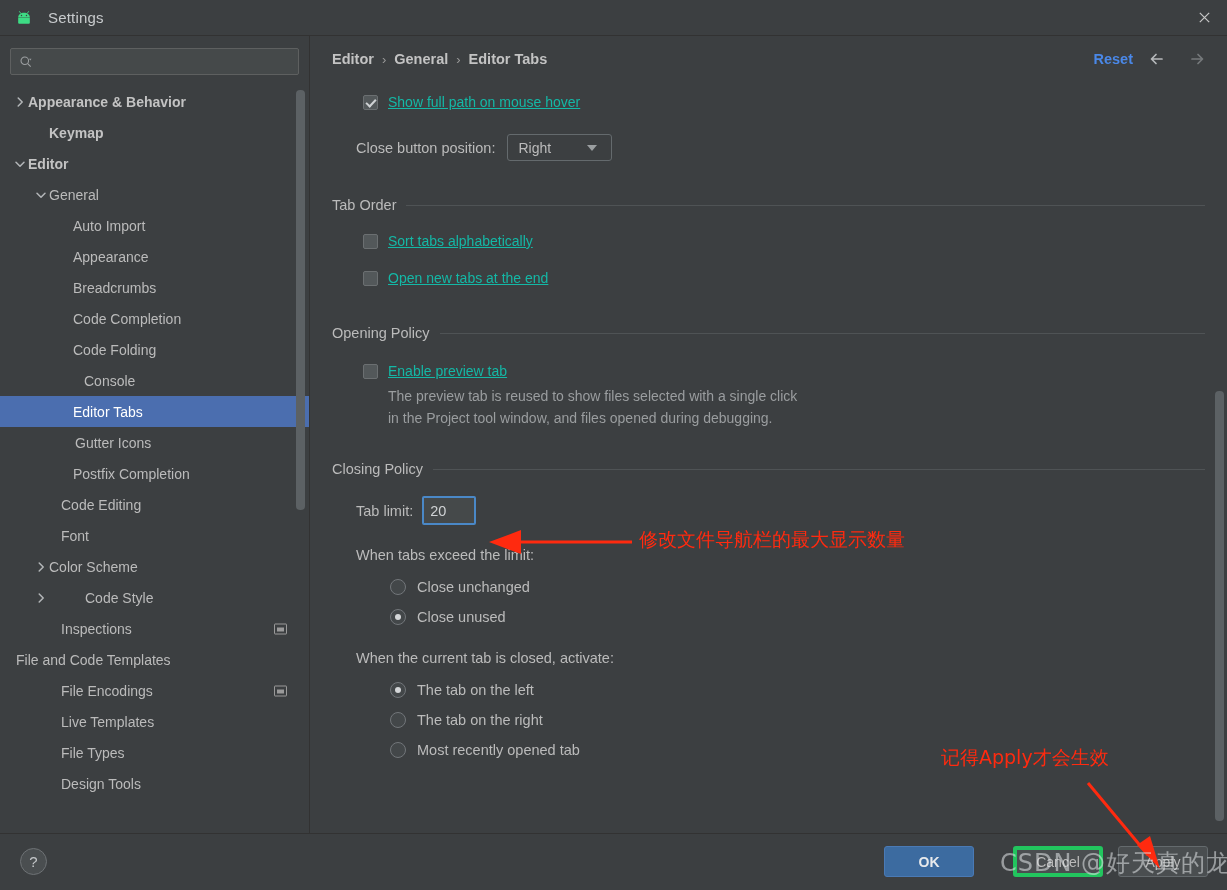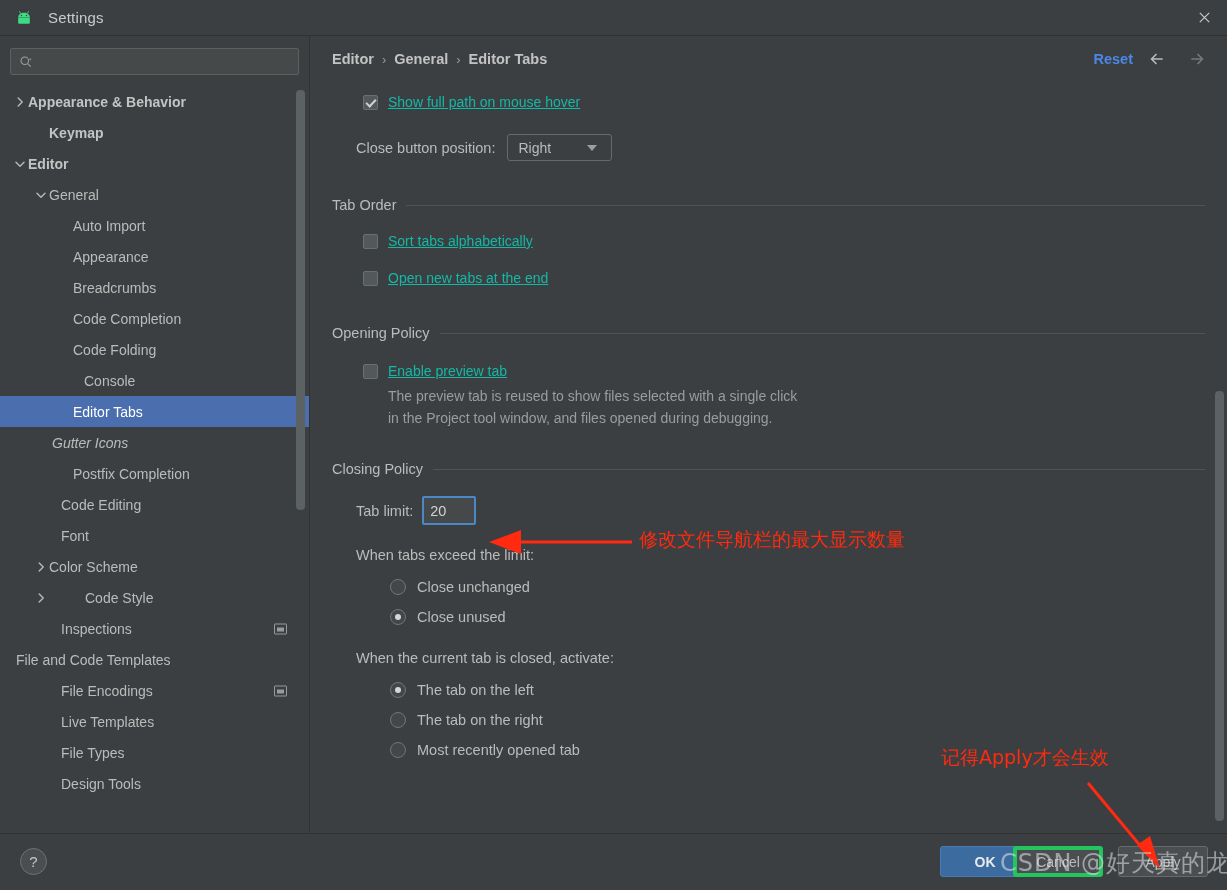--- a/index.html
+++ b/index.html
@@ -166,21 +166,21 @@
     border-radius: 50%; border: 1px solid #6e7275; background: #4a4e50;
     display: flex; align-items: center; justify-content: center;
     font-size: 15px; color: #c4c7c9; cursor: default;
   }
   .dlg-btn {
     position: absolute; top: 12px; height: 31px;
     border-radius: 3px; display: flex; align-items: center;
     justify-content: center; font-size: 14px; cursor: default;
   }
   #ok-btn {
-    left: 940px; width: 90px; background: #3c6ba0;
+    left: 884px; width: 90px; background: #3c6ba0;
     border: 1px solid #4a7ab5; color: #e8eaec; font-weight: bold;
   }
   #cancel-btn {
     left: 1013px; width: 90px; background: #4a4e50;
     border: 4px solid #22c55e; color: #bbbbbb;
   }
   #apply-btn {
     left: 1118px; width: 90px; background: #4a4e50;
     border: 1px solid #646a6d; color: #bbbbbb;
   }
@@ -277,21 +277,21 @@
         <span class="tree-label">Code Folding</span>
       </div>
       <div class="tree-item" style="padding-left: 68px;">
         <span class="chev"></span>
         <span class="tree-label">Console</span>
       </div>
       <div class="tree-item selected" style="padding-left: 57px;">
         <span class="chev"></span>
         <span class="tree-label">Editor Tabs</span>
       </div>
-      <div class="tree-item" style="padding-left: 36px; font-style: italic;">
+      <div class="tree-item" style="padding-left: 59px;">
         <span class="chev"></span>
         <span class="tree-label">Gutter Icons</span>
       </div>
       <div class="tree-item" style="padding-left: 57px;">
         <span class="chev"></span>
         <span class="tree-label">Postfix Completion</span>
       </div>
       <div class="tree-item" style="padding-left: 45px;">
         <span class="chev"></span>
         <span class="tree-label">Code Editing</span>

